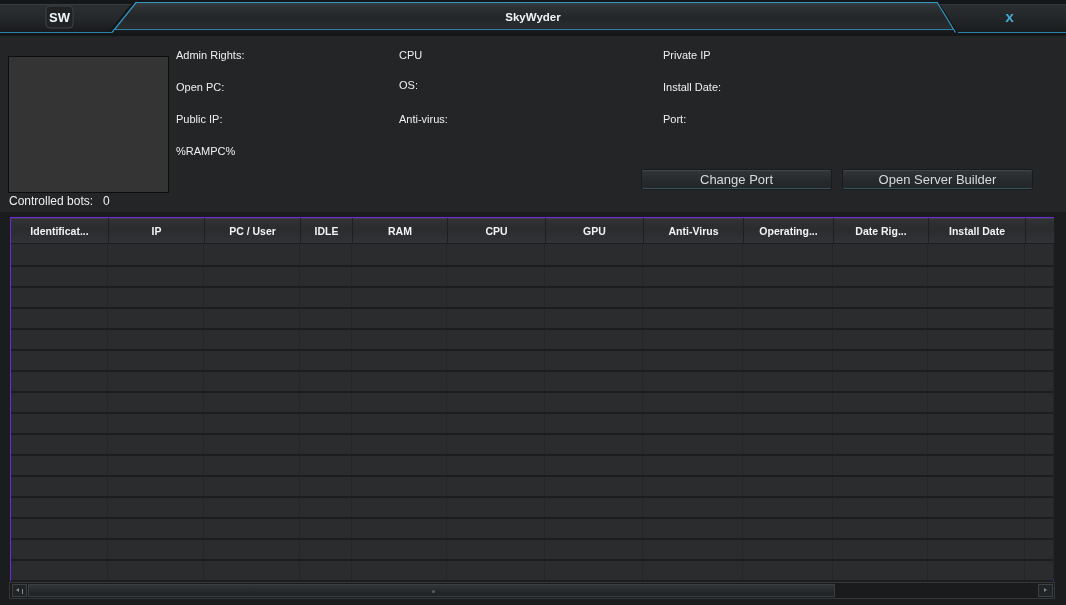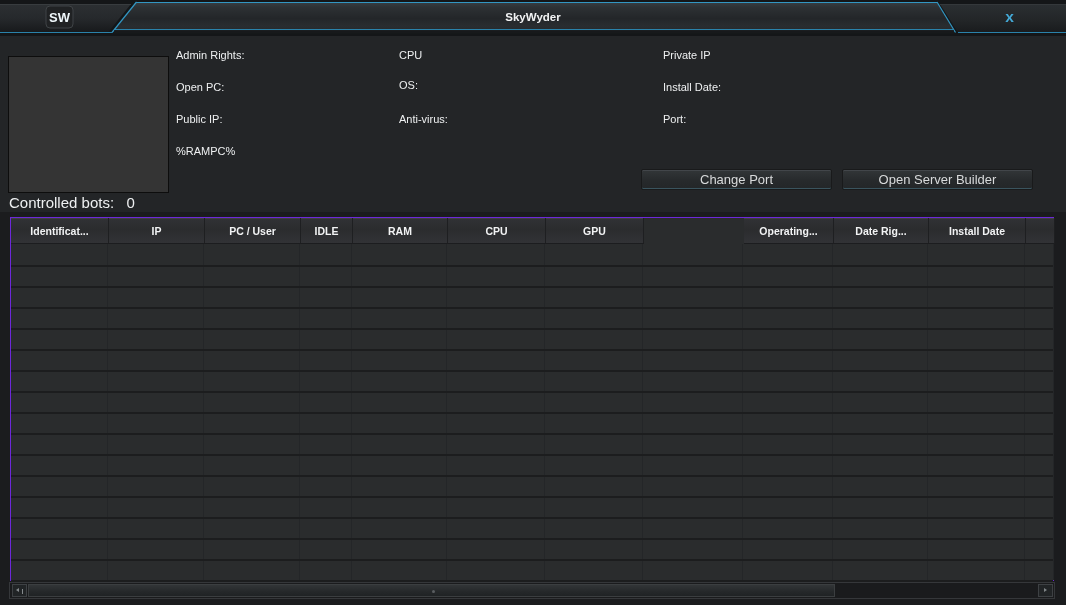--- a/index.html
+++ b/index.html
@@ -71,40 +71,41 @@
   <div class="lbl" style="left:176px;top:113px">Public IP:</div>
   <div class="lbl" style="left:176px;top:145px">%RAMPC%</div>
   <div class="lbl" style="left:399px;top:49px">CPU</div>
   <div class="lbl" style="left:399px;top:79px">OS:</div>
   <div class="lbl" style="left:399px;top:113px">Anti-virus:</div>
   <div class="lbl" style="left:663px;top:49px">Private IP</div>
   <div class="lbl" style="left:663px;top:81px">Install Date:</div>
   <div class="lbl" style="left:663px;top:113px">Port:</div>
 
   <div id="shot"></div>
-  <div class="lbl" style="left:9px;top:194px;font-size:15px">Controlled bots:&nbsp;&nbsp;&nbsp;0</div>
+  <div class="lbl" style="left:9px;top:194px;font-size:12px">Controlled bots:&nbsp;&nbsp;&nbsp;0</div>
 
   <div class="btn" style="left:641px">Change Port</div>
   <div class="btn" style="left:842px">Open Server Builder</div>
 
   <div id="table">
     <div class="hd" style="left: 0px; width: 98px;">Identificat...</div>
     <div class="col" style="left: 0px; width: 97px;"></div>
     <div class="hd" style="left: 98px; width: 96px;">IP</div>
     <div class="col" style="left: 98px; width: 95px;"></div>
     <div class="hd" style="left: 194px; width: 96px;">PC / User</div>
     <div class="col" style="left: 194px; width: 95px;"></div>
     <div class="hd" style="left: 290px; width: 52px;">IDLE</div>
     <div class="col" style="left: 290px; width: 51px;"></div>
     <div class="hd" style="left: 342px; width: 95px;">RAM</div>
     <div class="col" style="left: 342px; width: 94px;"></div>
     <div class="hd" style="left: 437px; width: 98px;">CPU</div>
     <div class="col" style="left: 437px; width: 97px;"></div>
     <div class="hd" style="left: 535px; width: 98px;">GPU</div>
     <div class="col" style="left: 535px; width: 97px;"></div>
+    <div class="hd" style="left: 633px; width: 100px;">Anti-Virus</div>
     <div class="col" style="left: 633px; width: 99px;"></div>
     <div class="hd" style="left: 733px; width: 90px;">Operating...</div>
     <div class="col" style="left: 733px; width: 89px;"></div>
     <div class="hd" style="left: 823px; width: 95px;">Date Rig...</div>
     <div class="col" style="left: 823px; width: 94px;"></div>
     <div class="hd" style="left: 918px; width: 97px;">Install Date</div>
     <div class="col" style="left: 918px; width: 96px;"></div>
     <div class="hd" style="left: 1015px; width: 29px;"></div>
     <div class="col" style="left: 1015px; width: 28px;"></div>
     <div class="rowline" style="top: 47px;"></div>

